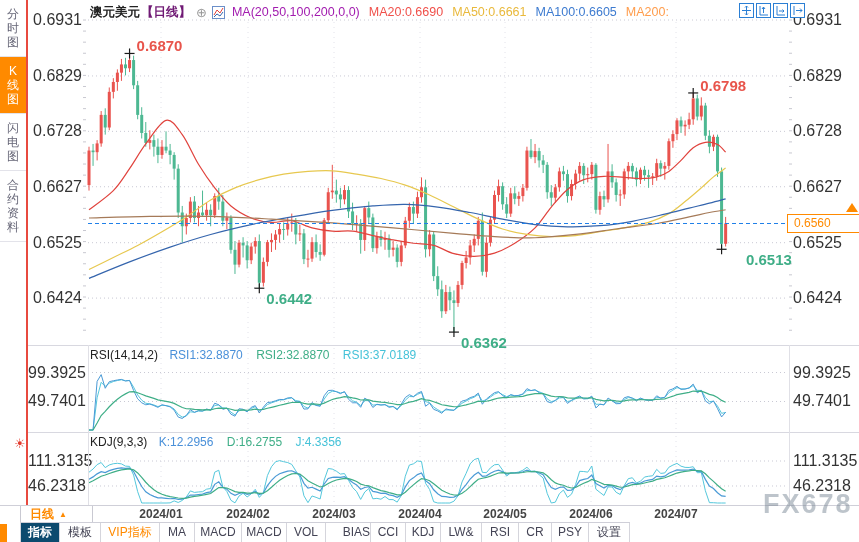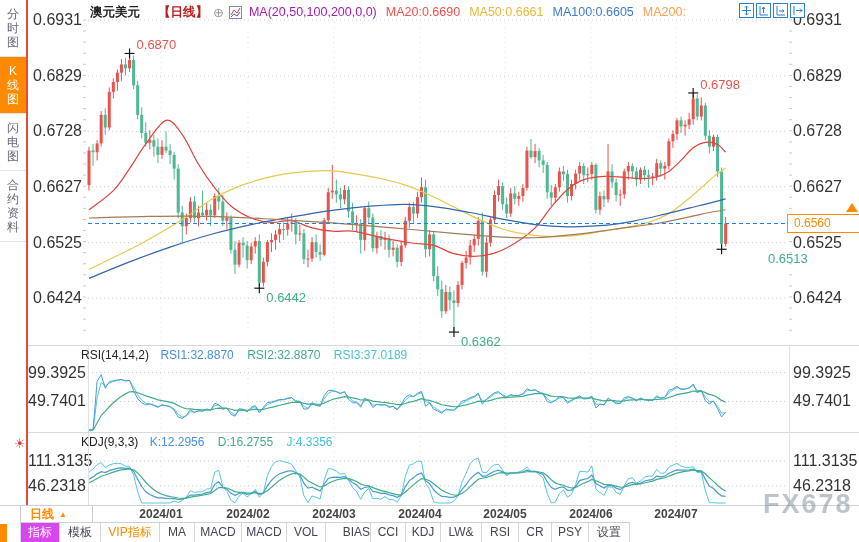--- a/index.html
+++ b/index.html
@@ -10,64 +10,64 @@
   #sidebar{position:absolute;left:0;top:0;width:26px;height:505px;background:#fff;z-index:3;}
   #sidebar-border{position:absolute;left:26px;top:0;width:2px;height:505px;background:#e84a3f;z-index:3;}
   .side-tab{width:26px;text-align:center;font-size:12px;line-height:14px;padding:7px 0;color:#667;
             border-bottom:1px solid #e3e3ea;cursor:pointer;word-break:break-all;}
   .side-tab.active{background:#ff8a00;color:#fff;}
   .side-tab span{display:block;}
   
   #header{position:absolute;left:90px;top:3px;height:18px;display:flex;align-items:center;
           font-size:12.5px;white-space:nowrap;z-index:4;}
   #header .sym{font-weight:bold;color:#222;}
-  #header .per{color:#b91c1c;font-weight:bold;margin-left:18px;font-family:Liberation Serif, serif;}
+  #header .per{color:#701a75;font-weight:bold;margin-left:1px;font-family:Liberation Serif, serif;}
   #header .plus{color:#999;margin:0 5px;font-size:13px;}
   #header .mas{color:#a21caf;margin-left:4px;}
   .ma20c{color:#f0504a;margin-left:9px;}
   .ma50c{color:#e9b93c;margin-left:9px;}
   .ma100c{color:#3d7bd0;margin-left:9px;}
   .ma200c{color:#ff9d4d;margin-left:9px;}
   #top-icons{position:absolute;left:739px;top:3px;display:flex;gap:2px;z-index:4;}
   .tool-ic{width:13px;height:13px;border:1px solid #2b7fd4;background:#fff;display:flex;
            align-items:center;justify-content:center;cursor:pointer;}
   
   .tick-label{position:absolute;font-size:16px;color:#333;height:14px;line-height:14px;z-index:2;}
   .tick-left{width:54px;text-align:right;}
   .tick-right{width:60px;text-align:left;}
   
-  .panel-head{position:absolute;left:81px;font-size:12px;white-space:nowrap;z-index:3;}
+  .panel-head{position:absolute;left:90px;font-size:12px;white-space:nowrap;z-index:3;}
   .panel-head .t{color:#222;}
   .pv1{color:#4a90d9;margin-left:8px;}
   .pv2{color:#3fae87;margin-left:10px;}
   .pv3{color:#45c2d8;margin-left:10px;}
   
   .hsep{position:absolute;left:0;width:859px;height:1px;background:#d8d8e0;z-index:2;}
   .vsep{position:absolute;width:1px;background:#e0e0e6;z-index:2;}
   
-  .anno{position:absolute;font-size:13px;font-weight:normal;z-index:3;white-space:nowrap;}
+  .anno{position:absolute;font-size:15px;font-weight:bold;z-index:3;white-space:nowrap;}
   .anno.hi{color:#e8544b;}
   .anno.lo{color:#3fae87;}
   
   #price-badge{position:absolute;left:787px;top:214px;width:68px;height:17px;background:#fff;
       border:1px solid #ff8a00;color:#ff8a00;font-size:12px;line-height:17px;padding-left:6px;z-index:5;}
   
   #axis-strip{position:absolute;left:0;top:505px;width:859px;height:17px;background:#fff;
       border-top:1px solid #cfcfd8;z-index:3;}
   #period-cell{position:absolute;left:20px;top:0px;width:62px;height:16px;border-left:1px solid #c9c9d2;
       border-right:1px solid #c9c9d2;display:flex;align-items:center;padding-left:9px;gap:5px;cursor:pointer;}
   #period-cell .pl{color:#ff8a00;font-weight:bold;font-size:12px;}
   #period-cell .pa{color:#ff8a00;font-size:8px;}
   .month-label{position:absolute;top:1px;width:60px;text-align:center;font-size:12px;font-weight:bold;color:#444;}
   #toolbar{position:absolute;left:20px;top:522px;height:19px;display:flex;border-top:1px solid #cfcfd8;
       border-left:1px solid #d5d5dc;z-index:3;background:#fff;}
   #toolbar-topline{position:absolute;left:0;top:522px;width:859px;height:1px;background:#cfcfd8;z-index:2;}
   .tb-item{height:19px;line-height:19px;font-size:12px;color:#445;text-align:center;
       border-right:1px solid #d5d5dc;cursor:pointer;white-space:nowrap;}
-  .tb-item.active{background:#d946ef;color:#fff;}
+  .tb-item.active{background:#0c4a6e;color:#fff;font-weight:bold;}
   .tb-item.vip{color:#ff8a00;}
   #corner-block{position:absolute;left:0;top:524px;width:7px;height:18px;background:#ff8a00;z-index:3;}
   #hot-icon{position:absolute;left:14px;top:436px;color:#e23b2e;font-size:13px;z-index:3;}
   #watermark{position:absolute;left:763px;top:489px;font-size:27px;font-weight:bold;color:#7e8b98;
       opacity:.5;letter-spacing:2px;z-index:6;pointer-events:none;text-shadow:0 0 2px #fff;}
 </style>
 </head>
 <body>
 
 <svg id="chart-svg" width="859" height="542">
@@ -586,21 +586,21 @@
     <div class="tick-label tick-right" style="left: 793px; top: 365.5px;">99.3925</div>
     <div class="tick-label tick-right" style="left: 793px; top: 394.492px;">49.7401</div>
     <div class="tick-label tick-right" style="left: 793px; top: 454px;">111.3135</div>
     <div class="tick-label tick-right" style="left: 793px; top: 478.998px;">46.2318</div>
   </div>
 <div id="annotations">
     <div class="anno hi" style="left: 136.55px; top: 37.4585px;">0.6870</div>
     <div class="anno lo" style="left: 266.31px; top: 290.216px;">0.6442</div>
     <div class="anno lo" style="left: 460.95px; top: 334.096px;">0.6362</div>
     <div class="anno hi" style="left: 700.195px; top: 76.9505px;">0.6798</div>
-    <div class="anno lo" style="left: 735px; top: 251.273px; padding-left: 33px;">0.6513</div>
+    <div class="anno lo" style="left: 713px; top: 251.273px; padding-left: 33px;">0.6513</div>
   </div>
 
 <div class="panel-head" style="top:348px">
   <span class="t">RSI(14,14,2)</span>
   <span class="pv1">RSI1:32.8870</span>
   <span class="pv2">RSI2:32.8870</span>
   <span class="pv3">RSI3:37.0189</span>
 </div>
 <div class="panel-head" style="top:435px">
   <span class="t">KDJ(9,3,3)</span>

